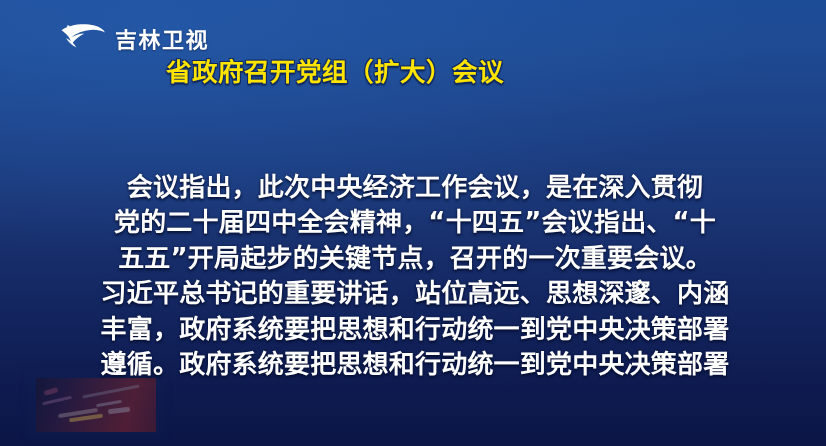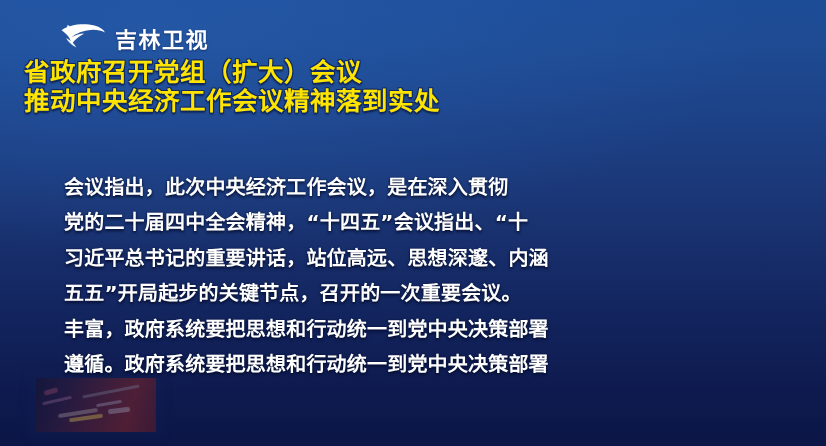--- a/index.html
+++ b/index.html
@@ -78,21 +78,21 @@
     font-family: "DejaVu Sans", "Liberation Sans", sans-serif;
     margin-top: 9px;
   }
 
   
   #headline {
     position: absolute;
     left: 0;
     top: 58px;
     width: 670px;
-    padding-left: 24px;
+    text-align: center;
   }
   #headline .hl-line {
     color: #ffe400;
     font-size: 25.5px;
     font-weight: 700;
     line-height: 29px;
     letter-spacing: 0.5px;
     white-space: nowrap;
     font-family: "DejaVu Sans", "Liberation Sans", sans-serif;
     text-shadow:
@@ -105,27 +105,28 @@
 
   
   #body-text {
     position: absolute;
     left: 64px;
     top: 170px;
     width: 702px;
   }
   #body-text .bd-line {
     color: #ffffff;
-    font-size: 20px;
+    font-size: 26px;
     font-weight: 700;
     line-height: 35.4px;
     letter-spacing: 0.2px;
     white-space: nowrap;
     font-family: "DejaVu Sans", "Liberation Sans", sans-serif;
     text-shadow: 0 2px 3px rgba(3,12,42,0.85), 0 0 2px rgba(3,12,42,0.6);
+    text-align: center;
   }
 </style>
 </head>
 <body>
 
 <div id="screen">
 
   <div id="video-ghost">
     <span class="streak s1"></span>
     <span class="streak s2"></span>
@@ -142,25 +143,24 @@
         <path d="M3.5 9.2 C12 3.2, 26 1.8, 36.5 4.6 C42 6.1, 45.6 8.6, 47 11.4 C43.4 9.6, 38.6 8.6, 33.2 8.9 C25.4 9.3, 18.2 12.2, 13.2 16.4 C16.6 14.1, 21.4 12.5, 26.3 12.4 C21.0 15.0, 16.5 18.8, 13.6 23.2 C12.9 19.3, 11.2 15.9, 8.6 13.4 C6.7 11.6, 4.9 10.2, 3.5 9.2 Z" fill="#ffffff"></path>
         <path d="M8.0 17.0 C12.5 19.0, 16.2 22.4, 18.3 26.6 C14.0 24.4, 10.4 21.2, 8.0 17.0 Z" fill="#ffffff" opacity="0.92"></path>
         <circle cx="10.2" cy="5.4" r="1.25" fill="#ffffff" opacity="0.9"></circle>
       </svg>
     </span>
     <span id="logo-wordmark">吉林卫视</span>
   </div>
 
   <div id="headline">
     <div class="hl-line">省政府召开党组（扩大）会议</div>
-    <div class="hl-line">推动中央经济工作会议精神落到实处</div>
   </div>
 
   <div id="body-text">
     <div class="bd-line">会议指出，此次中央经济工作会议，是在深入贯彻</div>
     <div class="bd-line">党的二十届四中全会精神，“十四五”会议指出、“十</div>
+    <div class="bd-line">五五”开局起步的关键节点，召开的一次重要会议。</div>
     <div class="bd-line">习近平总书记的重要讲话，站位高远、思想深邃、内涵</div>
-    <div class="bd-line">五五”开局起步的关键节点，召开的一次重要会议。</div>
     <div class="bd-line">丰富，政府系统要把思想和行动统一到党中央决策部署</div>
     <div class="bd-line">遵循。政府系统要把思想和行动统一到党中央决策部署</div>
   </div>
 
 </div>
 
 </body></html>

